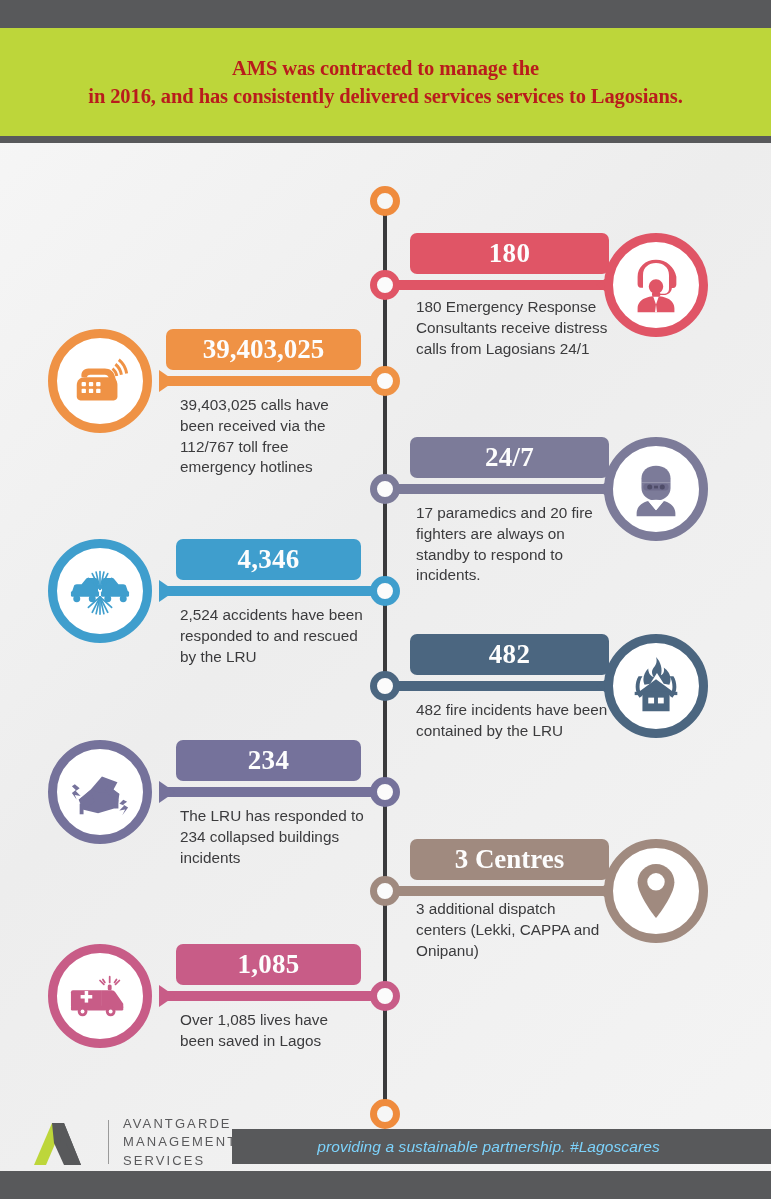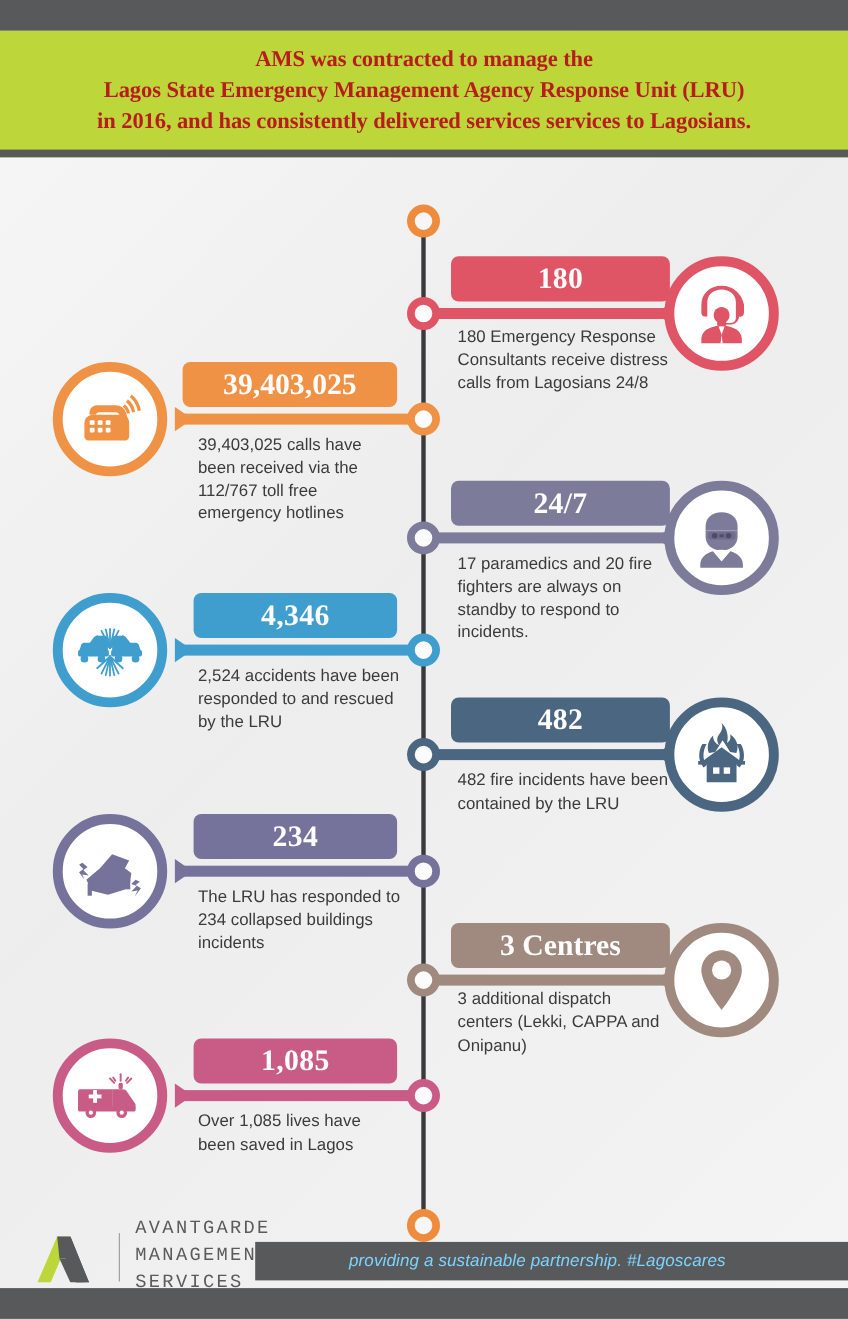--- a/index.html
+++ b/index.html
@@ -194,22 +194,22 @@
     margin-left: 34px;
   }
   #logo-mark { width: 62px; height: 46px; display: block; }
   #logo-divider {
     width: 1px;
     height: 44px;
     background: #9a9a9a;
     margin: 0 14px 0 12px;
   }
   #logo-words {
-    font-family: Liberation Mono, monospace;
-    font-size: 17px;
+    font-family: Liberation Sans, sans-serif;
+    font-size: 13px;
     line-height: 1.42;
     letter-spacing: 2.1px;
     color: #5a5a5c;
   }
   #tagline-bar {
     position: absolute;
     left: 232px;
     top: 1129px;
     width: 539px;
     height: 35px;
@@ -230,21 +230,20 @@
 </head>
 <body>
 
 <div id="page">
 
   <div class="rail rail-top"></div>
 
   <div id="headline-band">
     <div id="headline-text">
       <span class="hl-line">AMS was contracted to manage the</span>
-      <span class="hl-line">Lagos State Emergency Management Agency Response Unit (LRU)</span>
       <span class="hl-line">in 2016, and has consistently delivered services services to Lagosians.</span>
     </div>
   </div>
 
   <div id="spine"></div>
   <div class="endpoint" id="endpoint-top"></div>
   <div class="endpoint" id="endpoint-bottom"></div>
 
   <div id="entries">
       <div class="entry right" style="top: 285px;">
@@ -258,21 +257,21 @@
               <path d="M32 26c-4.1 0-7.4 3.4-7.4 7.6S27.9 41.2 32 41.2s7.4-3.4 7.4-7.6S36.1 26 32 26z" fill="#e05566"></path>
               <path d="M44.6 46.2c-3.3-1.6-7.6-2.9-12.6-2.9s-9.3 1.3-12.6 2.9C15.6 48 13 51.8 13 56.2V60h38v-3.8c0-4.4-2.6-8.2-6.4-10z" fill="#e05566"></path>
               <path d="M29.2 44.2L32 52l2.8-7.8a21 21 0 0 0-5.6 0z" fill="#ffffff"></path>
               <path d="M32 52l-1 8h2l-1-8z" fill="#ffffff"></path>
             </svg>
           </span>
         </div>
         <div class="pill" style="background:#e05566">
           <span class="pill-text">180</span>
         </div>
-        <div class="desc" style="top:12px">180 Emergency Response Consultants receive distress calls from Lagosians 24/8</div>
+        <div class="desc" style="top:12px">180 Emergency Response Consultants receive distress calls from Lagosians 24/1</div>
       </div>
       <div class="entry left wide" style="top: 381px;">
         <div class="connector" style="width:212px;background:#ef9245"></div>
         <div class="nub" style="border-left-color:#ef9245"></div>
         <div class="node" style="border-color:#ef9245"></div>
         <div class="bubble" style="border-color:#ef9245">
           <span>
             <svg viewBox="0 0 64 64">
               <path d="M16 28h26c5 0 8 3.4 8 8v12c0 2.2-1.6 4-3.8 4H11.8C9.6 52 8 50.2 8 48V36c0-4.6 3.4-8 8-8z" fill="#ef9245"></path>
               <rect x="13" y="33" width="4.5" height="4.5" rx="1" fill="#ffffff"></rect>

